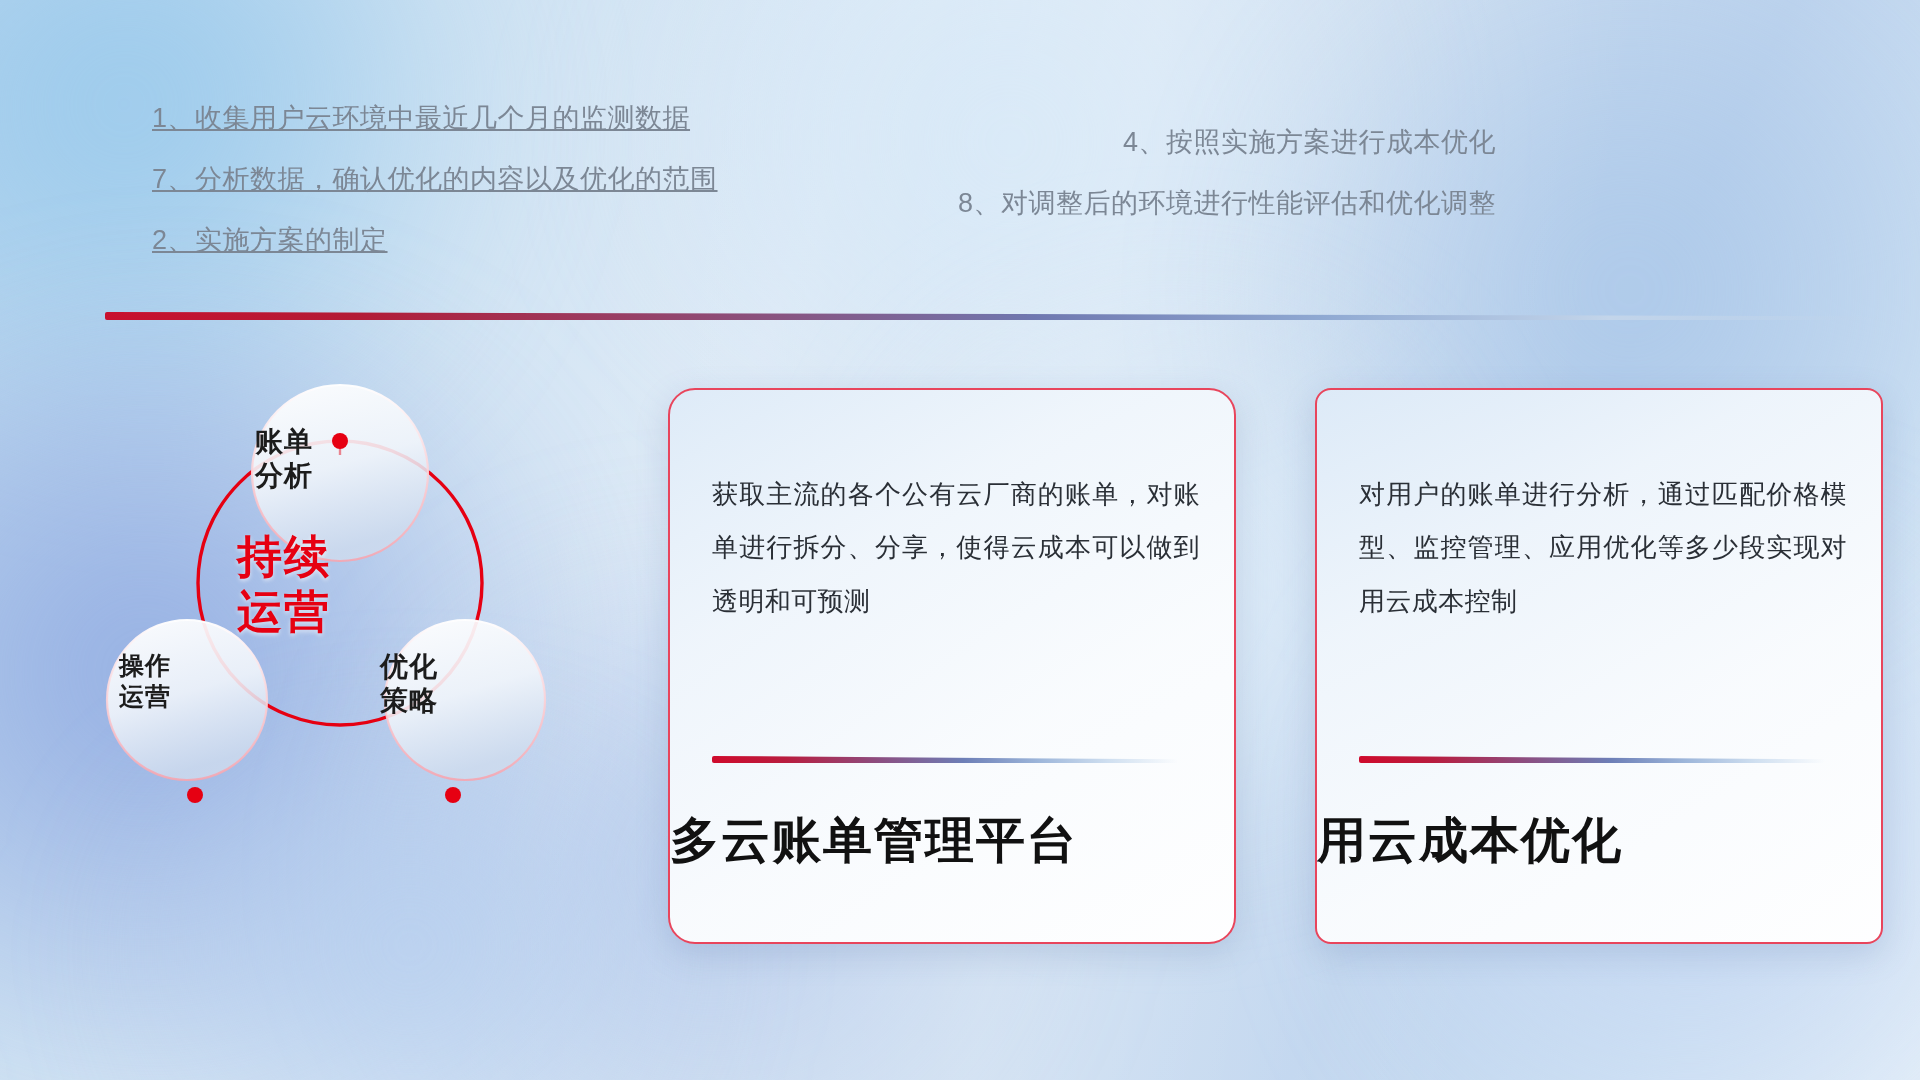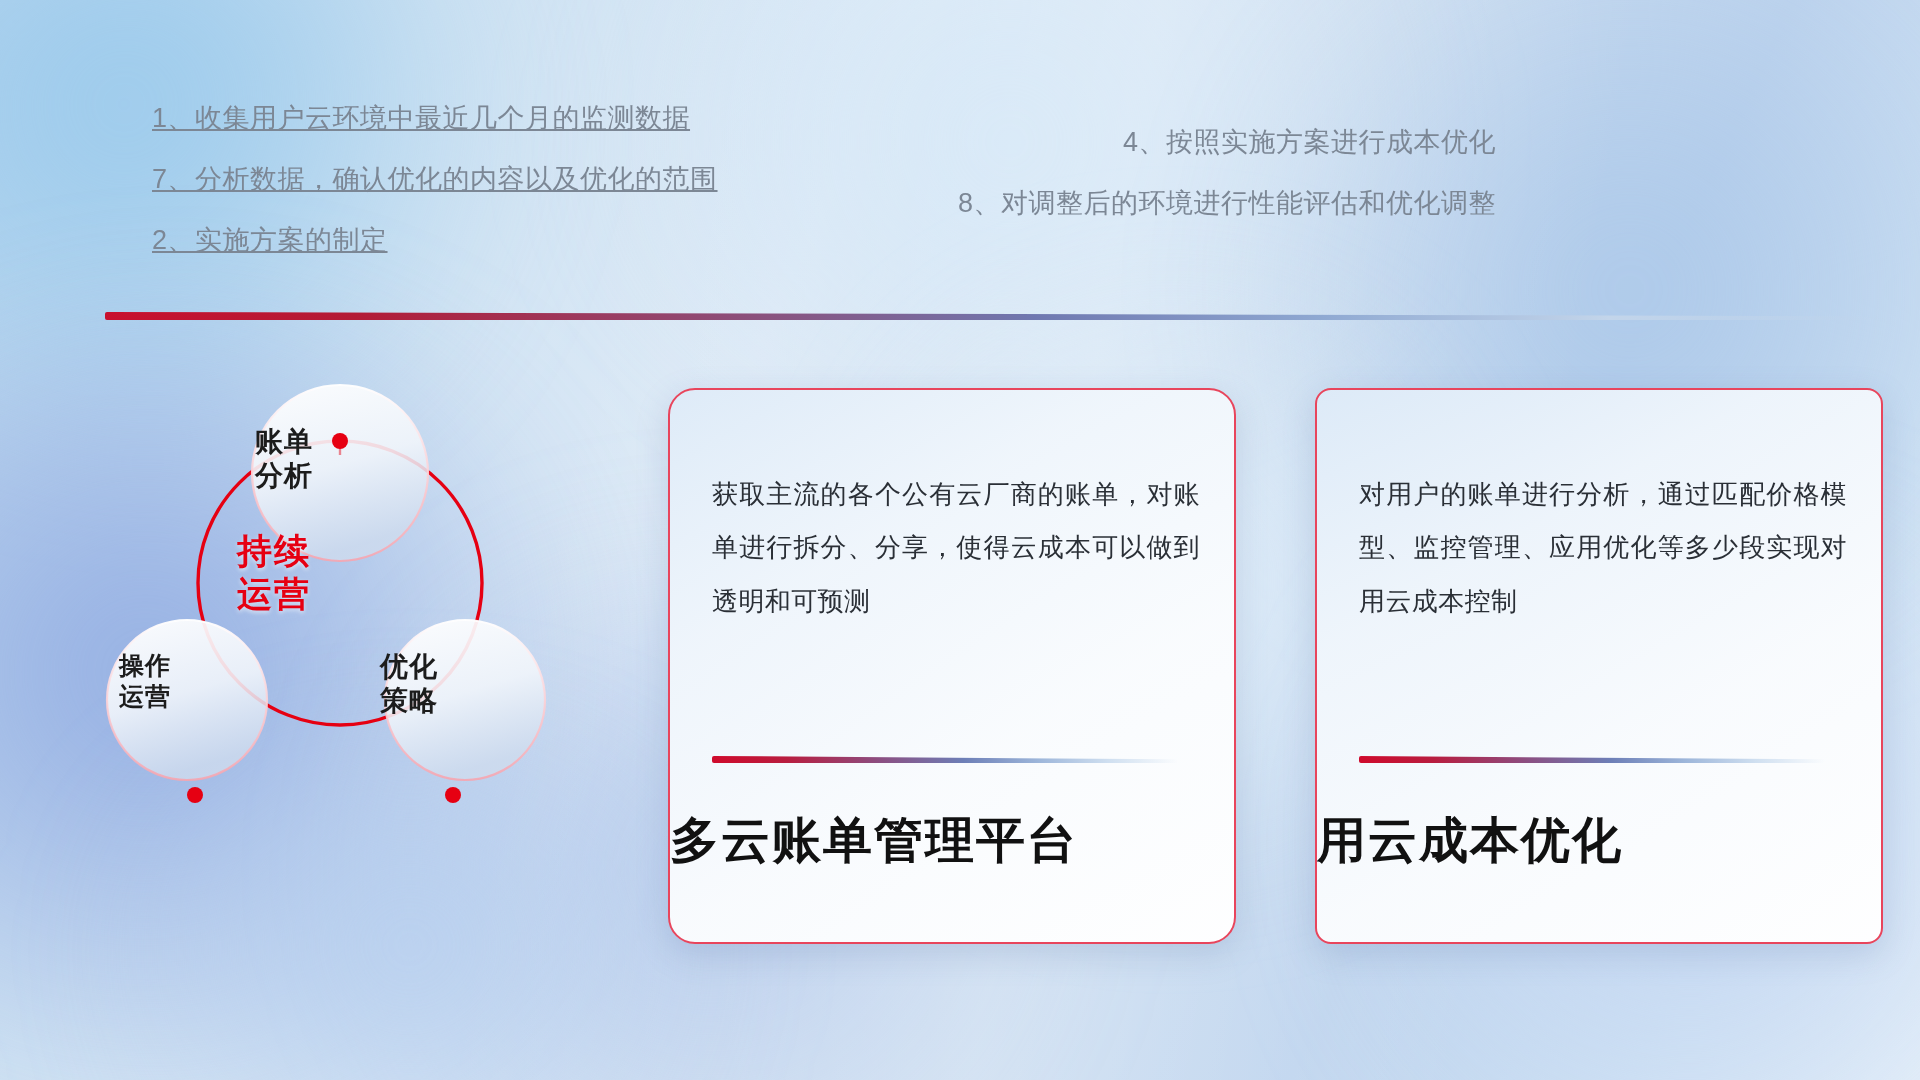--- a/index.html
+++ b/index.html
@@ -62,21 +62,21 @@
   #venn{ position:absolute; left:95px; top:355px; width:470px; height:580px; }
   #venn svg{ position:absolute; left:0; top:0; }
   .venn-label{
     position:absolute; text-align:left; line-height:1.22;
     color:#1c1c1c; font-weight:700; letter-spacing:1px;
   }
   #label-bill   { left:160px; top:70px;  width:170px; font-size:28px; }
   #label-ops    { left:24px;   top:295px; width:170px; font-size:25px; }
   #label-policy { left:285px; top:295px; width:170px; font-size:28px; }
   #label-center {
-    left:142px; top:175px; width:200px; font-size:35px; font-weight:800;
+    left:142px; top:175px; width:200px; font-size:45px; font-weight:800;
     color:#e60012; letter-spacing:2px; line-height:1.22;
     text-shadow:0 2px 4px rgba(255,255,255,.6);
   }
 
   
   .card{
     position:absolute; top:388px; width:568px; height:556px;
     border:2px solid #e8455c; border-radius:16px;
     background:linear-gradient(150deg, rgba(222,235,248,.92) 0%, rgba(240,246,252,.95) 30%, rgba(250,252,254,.97) 62%, rgba(255,255,255,.98) 100%);
     box-shadow:0 10px 32px rgba(90,120,170,.22);

